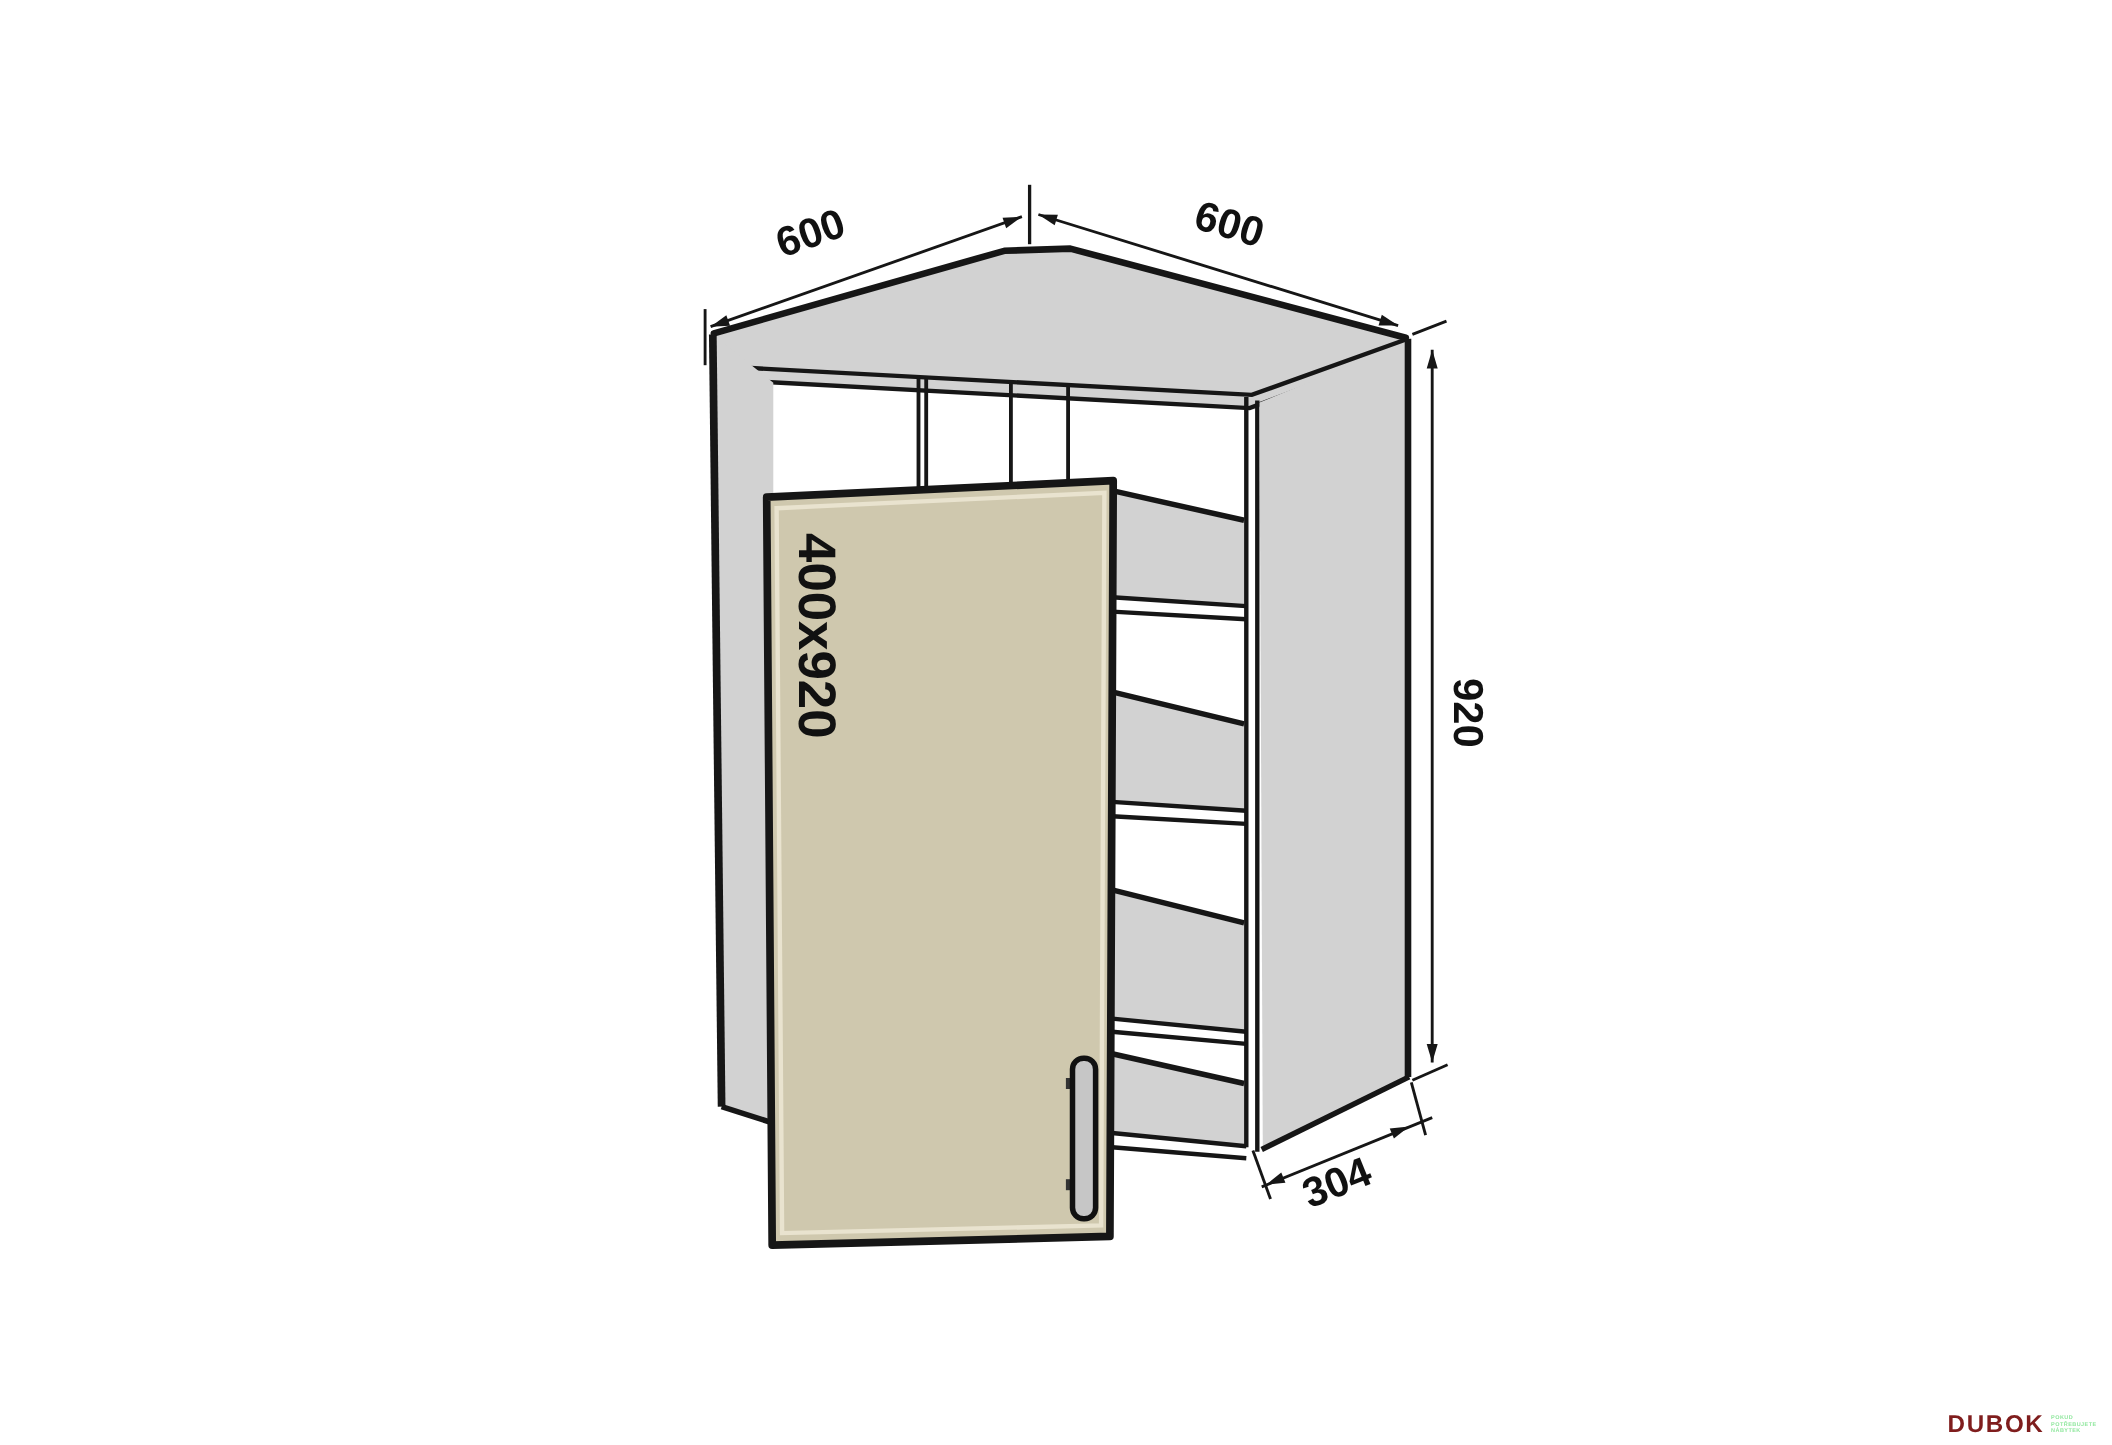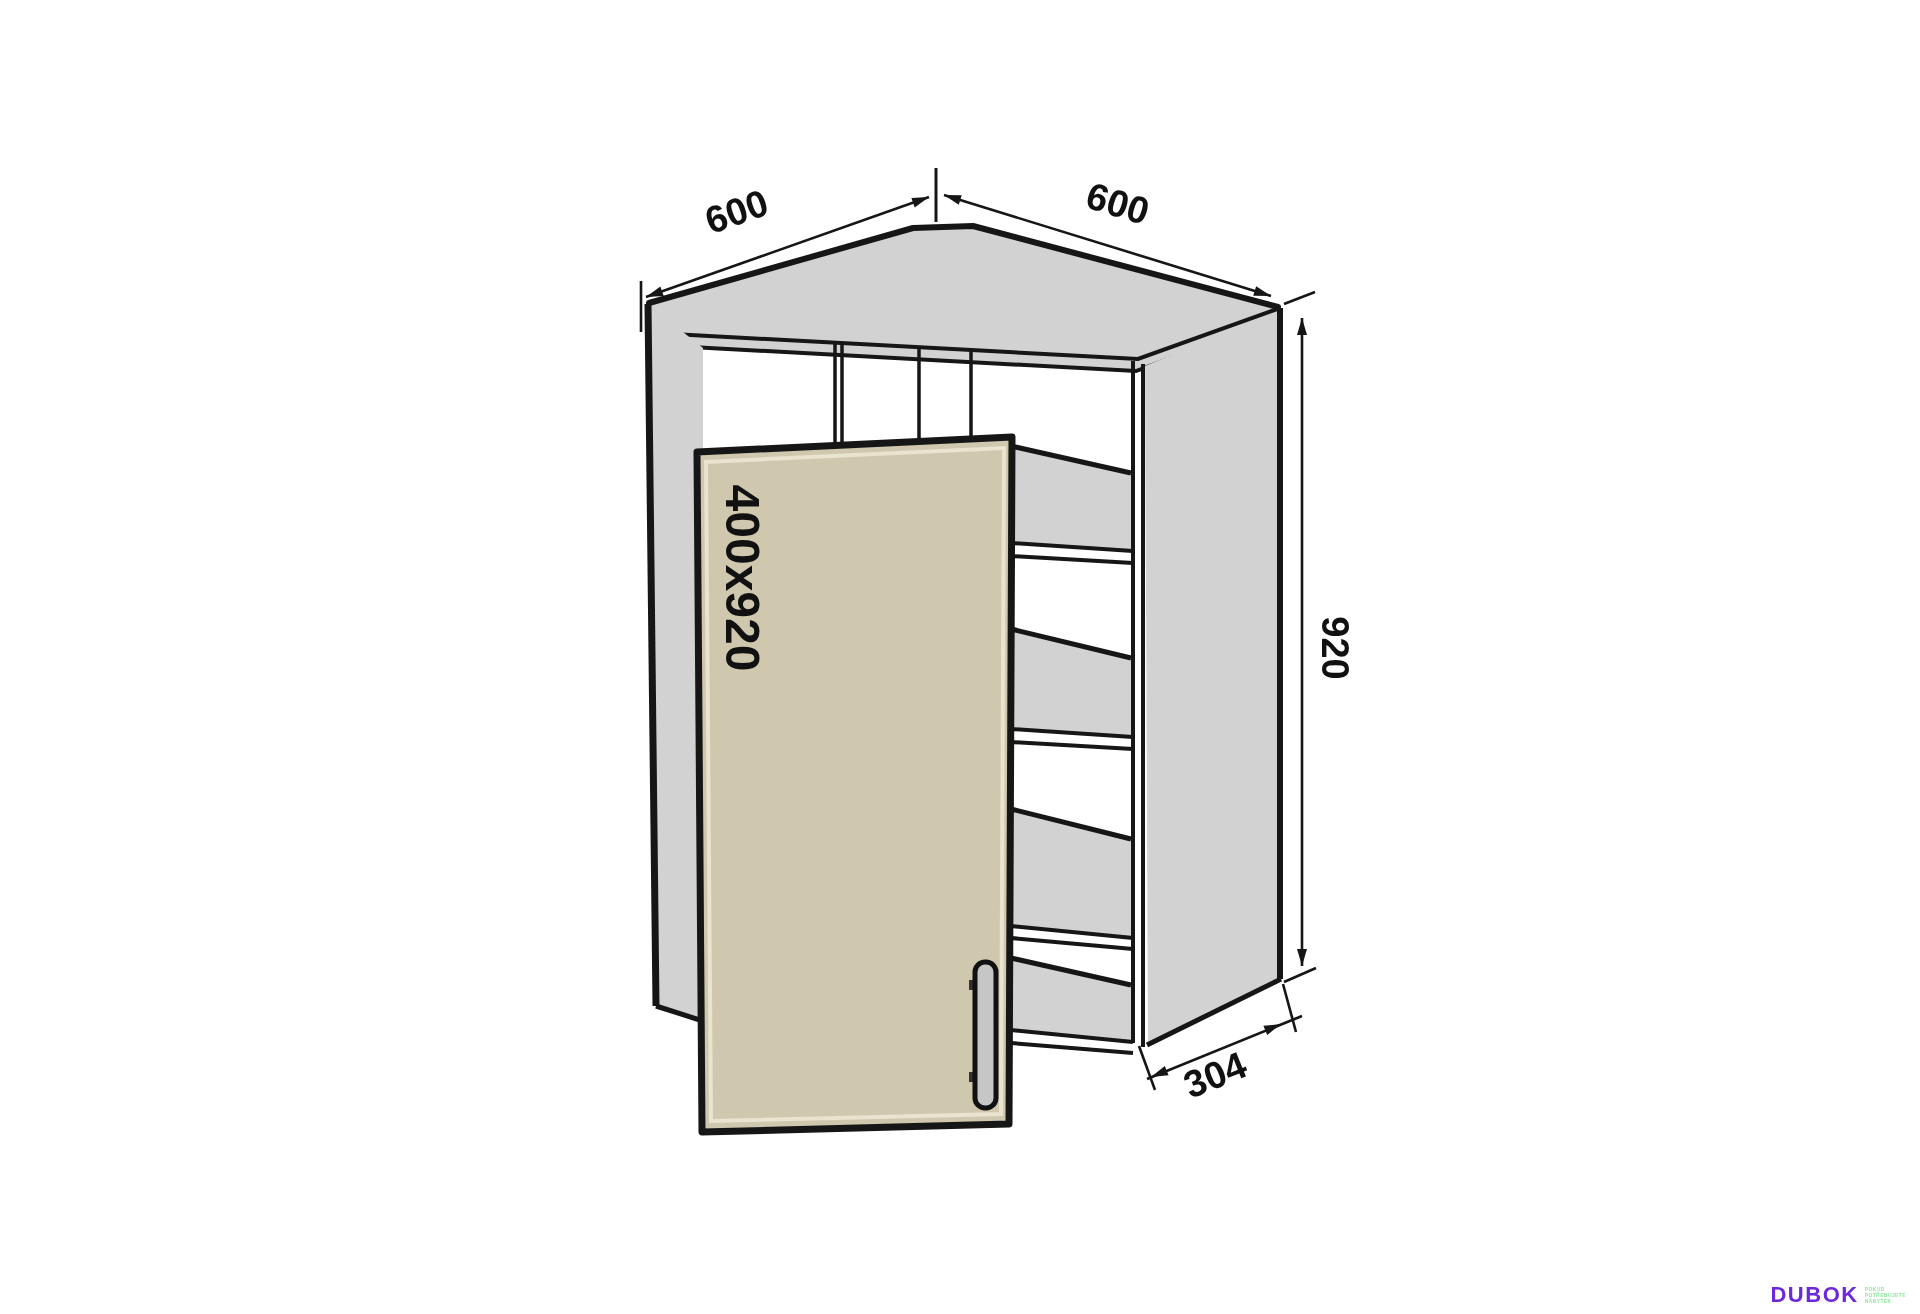--- a/index.html
+++ b/index.html
@@ -17,21 +17,21 @@
   }
   .logo{
     position:absolute;
     right:14px;bottom:8px;
     display:flex;
     align-items:flex-end;
     gap:6px;
     user-select:none;
   }
   .logo .brand{
-    color:#6d28d9;
+    color:#7f1d1d;
     font-weight:bold;
     font-size:22px;
     letter-spacing:1.5px;
     line-height:1;
   }
   .logo .tagline{
     display:flex;
     flex-direction:column;
     gap:1px;
     padding-bottom:2px;

